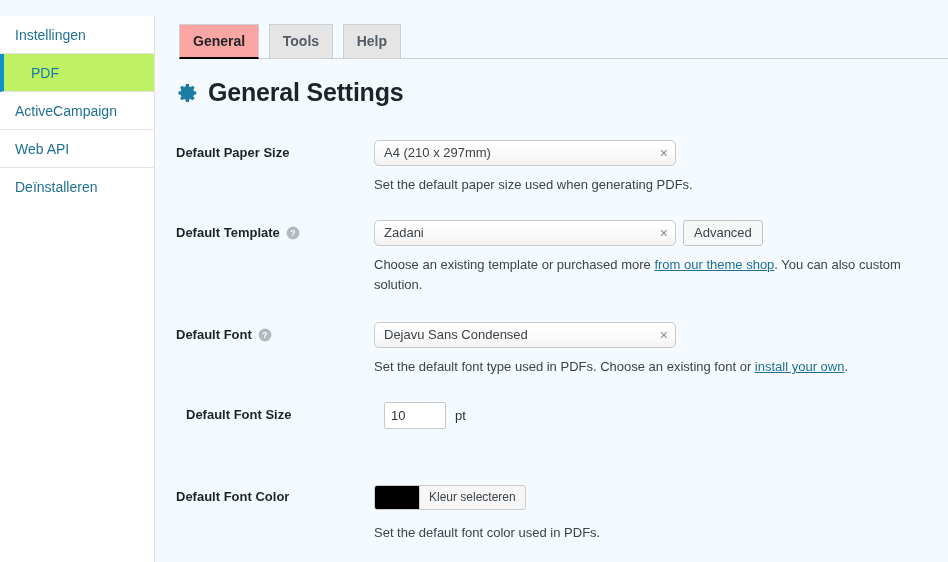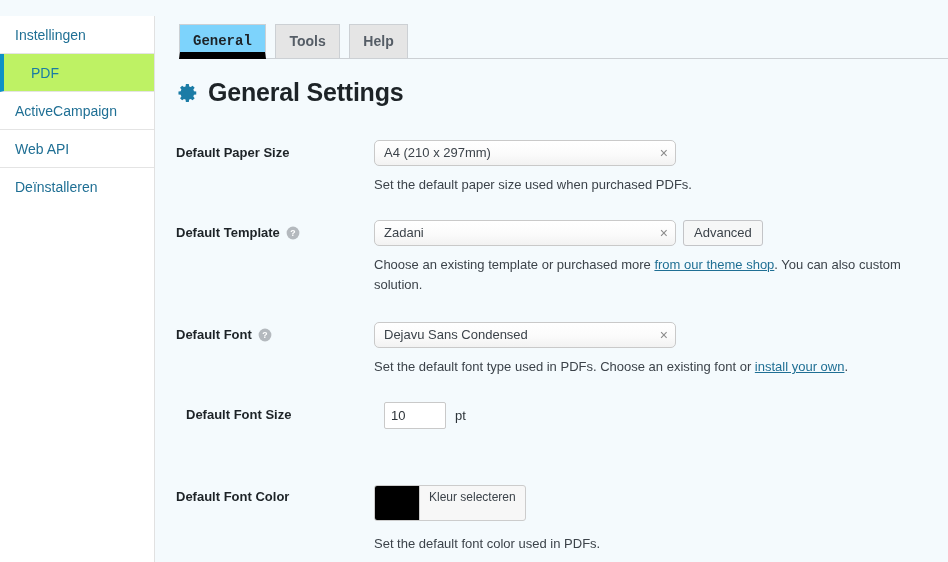--- a/index.html
+++ b/index.html
@@ -93,27 +93,26 @@
     font-weight: bold;
     background: #e5e5e5;
     border: 1px solid #ccd0d4;
     border-bottom: none;
     color: #555d66;
     box-sizing: border-box;
     vertical-align: bottom;
     cursor: pointer;
   }
   .tab.active {
-    background: #7dd3fc;
+    background: #fca5a5;
     color: #1d2327;
-    border-bottom: 7px solid #000000;
+    border-bottom: 2px solid #000000;
     margin-bottom: -1px;
     height: 35px;
     line-height: 33px;
-    font-family: Liberation Mono, monospace;
   }
 
   
   #page-title-row {
     position: absolute;
     left: 21px;
     top: 80px;
     display: flex;
     align-items: center;
   }
@@ -258,21 +257,21 @@
     margin-left: 9px;
     font-size: 13px;
     color: #2c3338;
     vertical-align: middle;
   }
 
   
   .colorbox {
     display: inline-flex;
     align-items: stretch;
-    height: 36px;
+    height: 25px;
     border: 1px solid #ccc;
     border-radius: 3px;
     background: #f7f7f7;
     box-sizing: border-box;
     vertical-align: middle;
     cursor: pointer;
     overflow: hidden;
   }
   .colorbox .swatch {
     width: 44px;
@@ -330,21 +329,21 @@
 
       <div class="row" style="min-height:80px;">
         <div class="row-label" style="height:26px;">
           <span>Default Paper Size</span>
         </div>
         <div class="row-field">
           <div class="sel">
             <span class="sel-text">A4 (210 x 297mm)</span>
             <span class="sel-clear">×</span>
           </div>
-          <div class="desc">Set the default paper size used when purchased PDFs.</div>
+          <div class="desc">Set the default paper size used when generating PDFs.</div>
         </div>
       </div>
 
       <div class="row" style="min-height:102px;">
         <div class="row-label" style="height:26px;">
           <span>Default Template</span>
           <svg class="help-icon" viewBox="0 0 16 16">
             <circle cx="8" cy="8" r="7.3" fill="#b4b9be"></circle>
             <text x="8" y="11.6" text-anchor="middle" font-family="Liberation Sans, sans-serif" font-size="10" font-weight="bold" fill="#ffffff">?</text>
           </svg>

